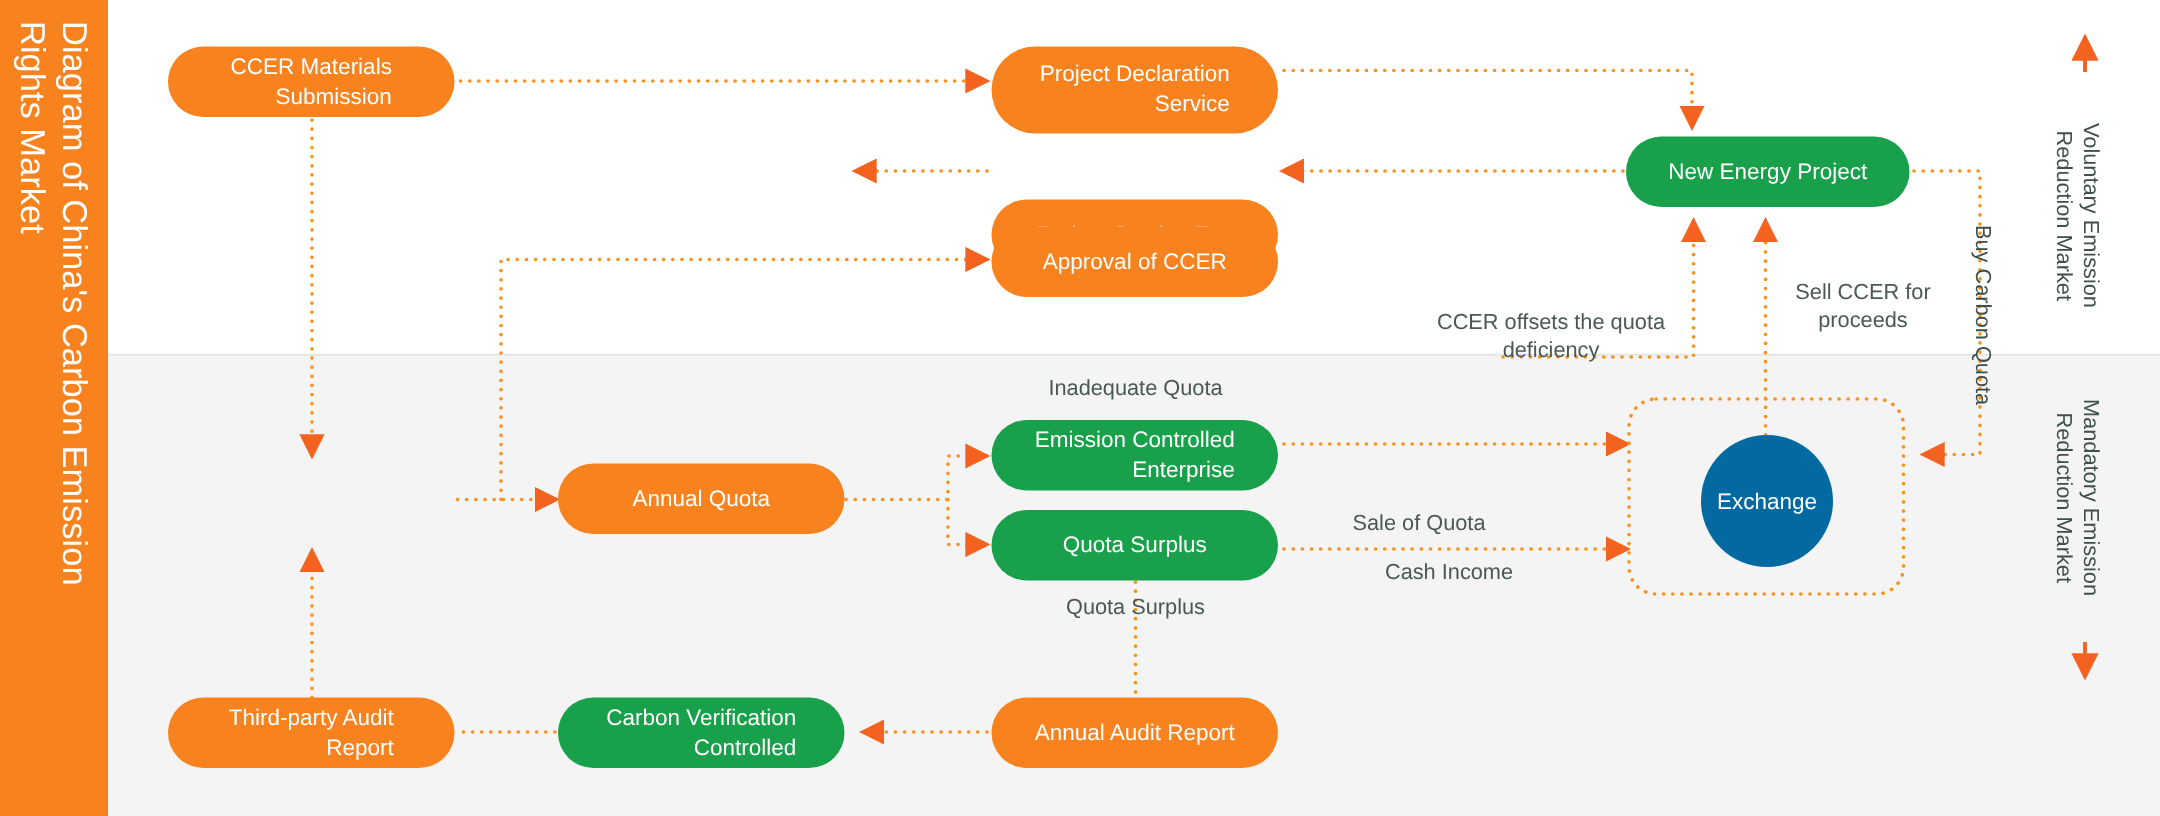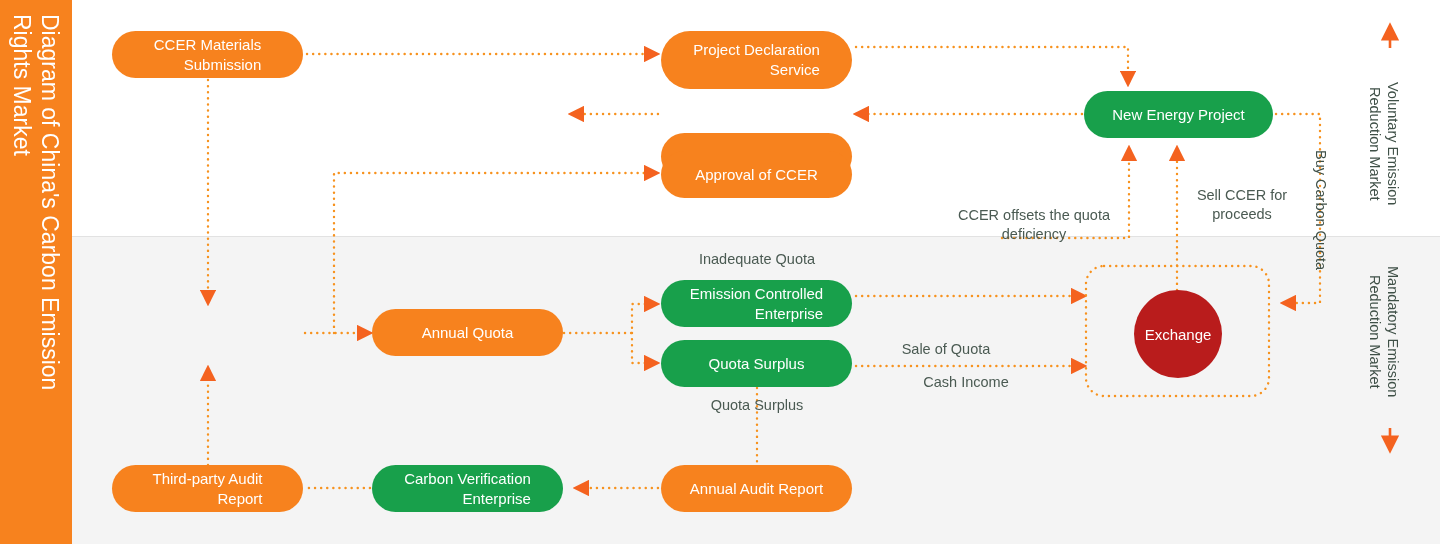--- a/index.html
+++ b/index.html
@@ -47,21 +47,21 @@
     font-size:15px;line-height:20px;
     padding:0 10px;
     box-sizing:border-box;
     white-space:pre-line;
   }
   .node.orange{background:#f7821e;}
   .node.green{background:#18a04b;}
 
   .circle-node{
     position:absolute;border-radius:50%;
-    background:#b91c1c;color:#fff;
+    background:#0369a1;color:#fff;
     display:flex;align-items:center;justify-content:center;
     font-size:15px;
   }
 
   
   .lbl{
     position:absolute;
     color:#4a5a52;
     font-size:14.5px;line-height:19px;
     text-align:center;
@@ -165,21 +165,21 @@
 Enterprise</div>
 
   <div class="node green" style="left:661px;top:340px;width:191px;height:47px;">Quota Surplus</div>
 
   <div class="circle-node" style="left:1134px;top:290px;width:88px;height:88px;">Exchange</div>
 
   <div class="node orange" style="left:112px;top:465px;width:191px;height:47px;">Third-party Audit
 Report</div>
 
   <div class="node green" style="left:372px;top:465px;width:191px;height:47px;">Carbon Verification
-Enterprise</div>
+Controlled</div>
 
   <div class="node orange" style="left:661px;top:465px;width:191px;height:47px;">Annual Audit Report</div>
 
   <div class="lbl" style="left:928px;top:186px;width:212px;margin-top:20px;">CCER offsets the quota
 deficiency</div>
 
   <div class="lbl" style="left:1184px;top:186px;width:116px;">Sell CCER for
 proceeds</div>
 
   <div class="market" style="left:1312px;top:138px;height:144px;">Buy Carbon Quota</div>

